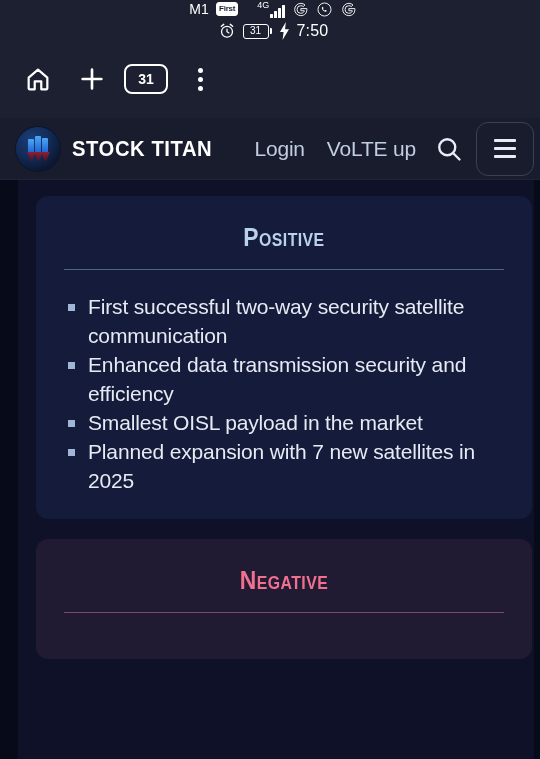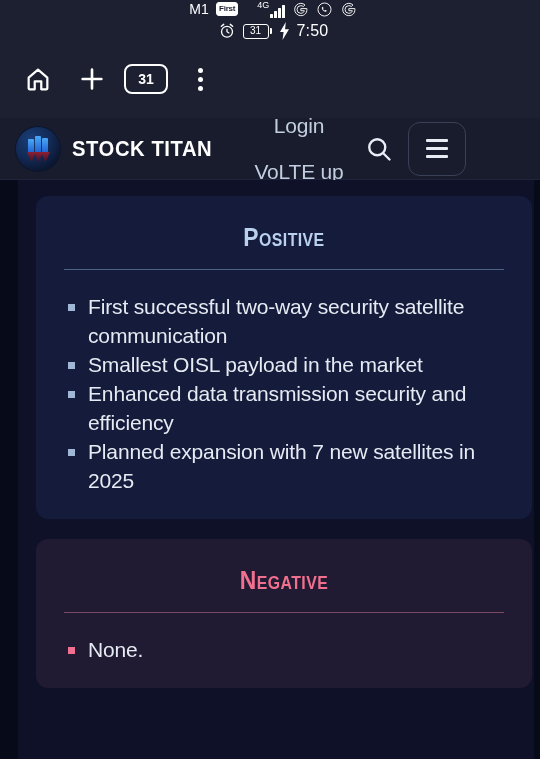--- a/index.html
+++ b/index.html
@@ -233,21 +233,20 @@
     font-family: "Liberation Sans Narrow", "Liberation Sans", sans-serif;
     transform: scaleX(0.92);
     transform-origin: left center;
     white-space: nowrap;
   }
   .nav-links {
     display: flex;
     align-items: center;
     gap: 22px;
     margin-left: 30px;
-    flex-direction: column;
   }
   .nav-link {
     font-size: 21px;
     color: #c2cee0;
     white-space: nowrap;
     letter-spacing: -0.2px;
   }
   .search-btn {
     margin-left: 18px;
     display: flex;
@@ -491,30 +490,27 @@
     <div class="page-edge-left"></div>
     <div class="page-edge-right"></div>
 
     <div class="page-inner">
 
       <section class="card card-positive">
         <div class="card-title">Positive</div>
         <div class="card-rule"></div>
         <ul class="card-list">
           <li>First successful two-way security satellite communication</li>
+          <li>Enhanced data transmission security and efficiency</li>
           <li>Smallest OISL payload in the market</li>
-          <li>Enhanced data transmission security and efficiency</li>
           <li>Planned expansion with 7 new satellites in 2025</li>
         </ul>
       </section>
 
       <section class="card card-negative">
         <div class="card-title">Negative</div>
         <div class="card-rule"></div>
-        <ul class="card-list">
-          <li>None.</li>
-        </ul>
       </section>
 
     </div>
   </div>
 
 </div>
 
 </body></html>

